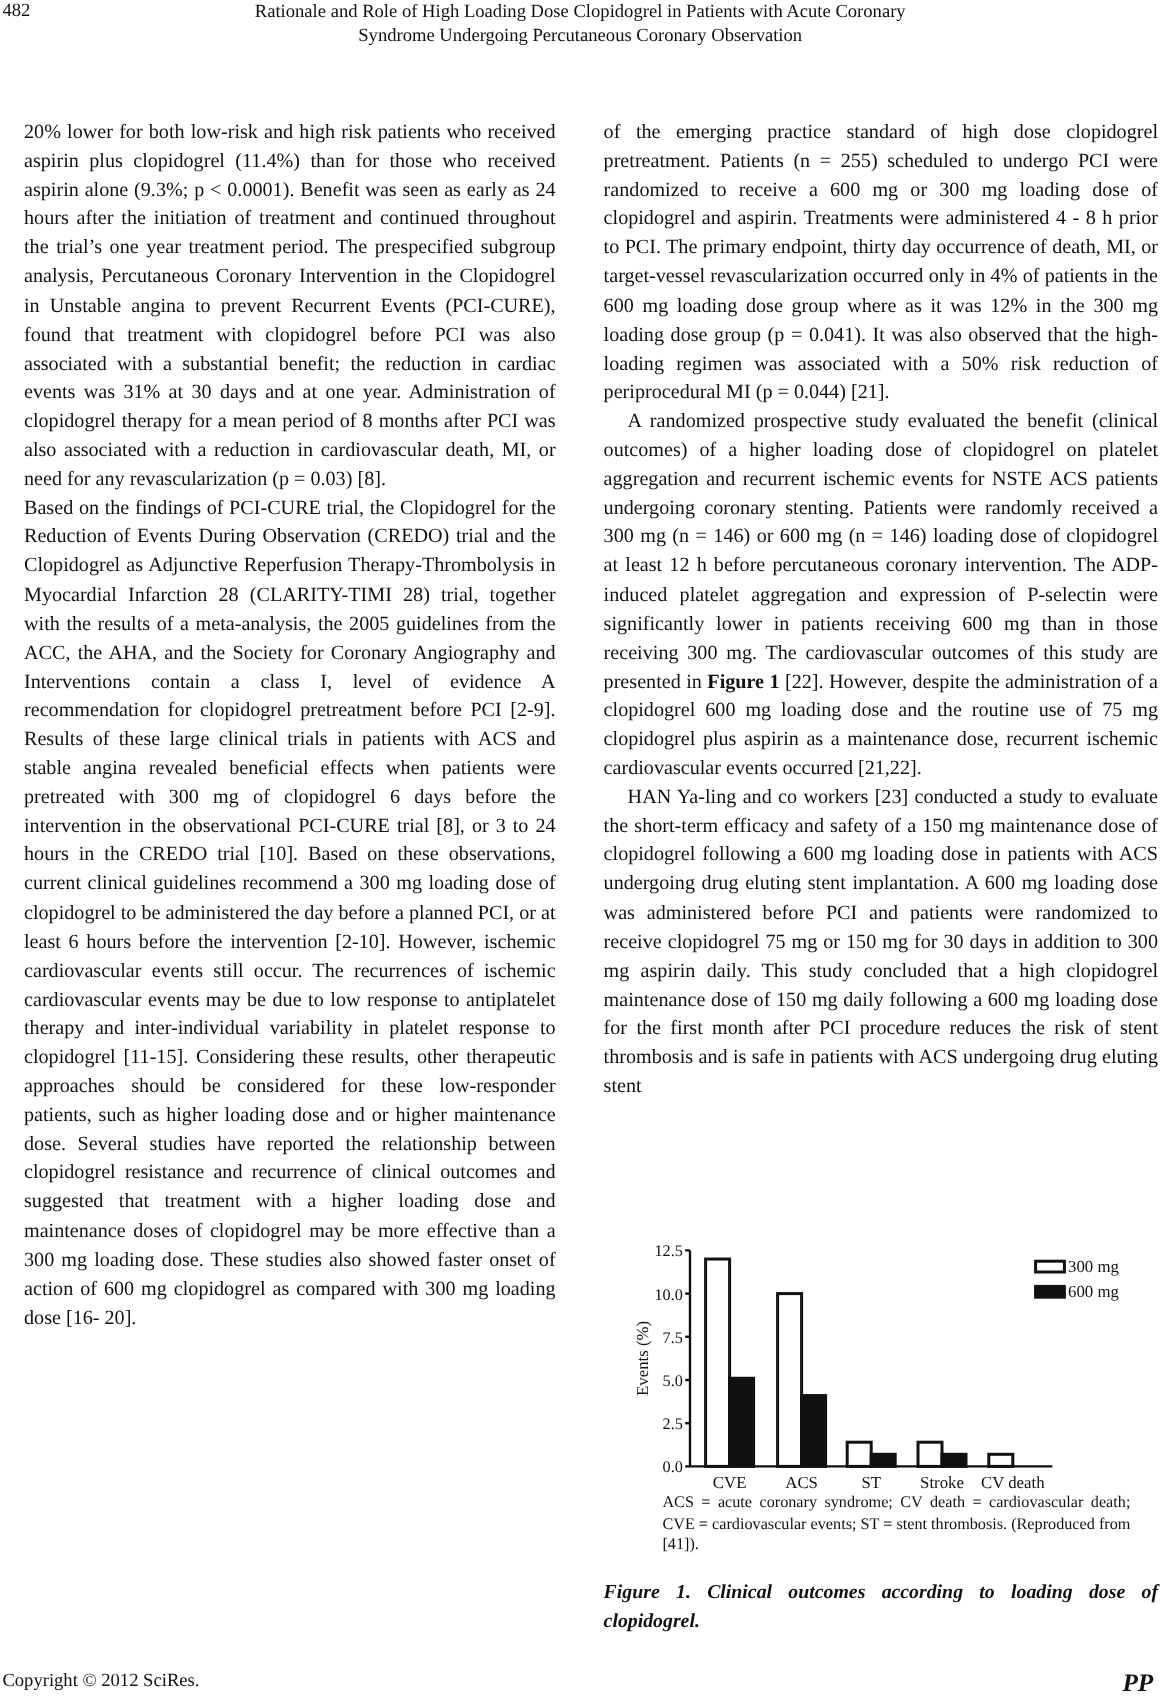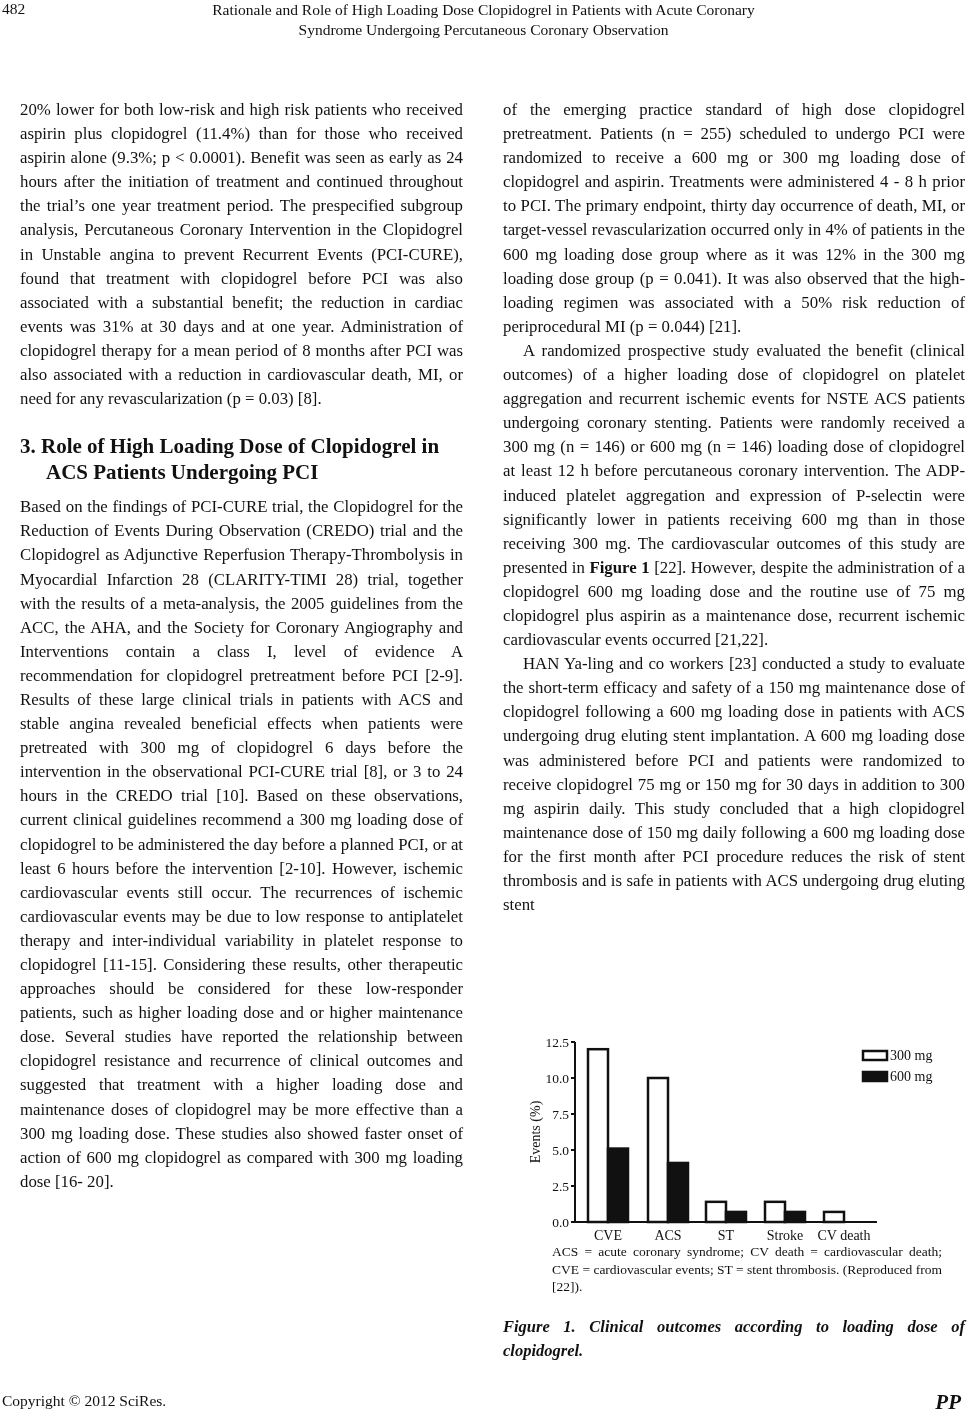--- a/index.html
+++ b/index.html
@@ -31,21 +31,20 @@
 <div class="header">
   <div class="page-num">482</div>
   <div class="running-title">
     <div>Rationale and Role of High Loading Dose Clopidogrel in Patients with Acute Coronary</div>
     <div>Syndrome Undergoing Percutaneous Coronary Observation</div>
   </div>
 </div>
 
 <div class="col col-left">
   <p>20% lower for both low-risk and high risk patients who received aspirin plus clopidogrel (11.4%) than for those who received aspirin alone (9.3%; p &lt; 0.0001). Benefit was seen as early as 24 hours after the initiation of treatment and continued throughout the trial’s one year treatment period. The prespecified subgroup analysis, Percutaneous Coronary Intervention in the Clopidogrel in Unstable angina to prevent Recurrent Events (PCI-CURE), found that treatment with clopidogrel before PCI was also associated with a substantial benefit; the reduction in cardiac events was 31% at 30 days and at one year. Administration of clopidogrel therapy for a mean period of 8 months after PCI was also associated with a reduction in cardiovascular death, MI, or need for any revascularization (p = 0.03) [8].</p>
-  <div class="section-heading">3. Role of High Loading Dose of Clopidogrel in ACS Patients Undergoing PCI</div>
   <p>Based on the findings of PCI-CURE trial, the Clopidogrel for the Reduction of Events During Observation (CREDO) trial and the Clopidogrel as Adjunctive Reperfusion Therapy-Thrombolysis in Myocardial Infarction 28 (CLARITY-TIMI 28) trial, together with the results of a meta-analysis, the 2005 guidelines from the ACC, the AHA, and the Society for Coronary Angiography and Interventions contain a class I, level of evidence A recommendation for clopidogrel pretreatment before PCI [2-9]. Results of these large clinical trials in patients with ACS and stable angina revealed beneficial effects when patients were pretreated with 300 mg of clopidogrel 6 days before the intervention in the observational PCI-CURE trial [8], or 3 to 24 hours in the CREDO trial [10]. Based on these observations, current clinical guidelines recommend a 300 mg loading dose of clopidogrel to be administered the day before a planned PCI, or at least 6 hours before the intervention [2-10]. However, ischemic cardiovascular events still occur. The recurrences of ischemic cardiovascular events may be due to low response to antiplatelet therapy and inter-individual variability in platelet response to clopidogrel [11-15]. Considering these results, other therapeutic approaches should be considered for these low-responder patients, such as higher loading dose and or higher maintenance dose. Several studies have reported the relationship between clopidogrel resistance and recurrence of clinical outcomes and suggested that treatment with a higher loading dose and maintenance doses of clopidogrel may be more effective than a 300 mg loading dose. These studies also showed faster onset of action of 600 mg clopidogrel as compared with 300 mg loading dose [16- 20].</p>
 </div>
 
 <div class="col col-right">
   <p>of the emerging practice standard of high dose clopidogrel pretreatment. Patients (n = 255) scheduled to undergo PCI were randomized to receive a 600 mg or 300 mg loading dose of clopidogrel and aspirin. Treatments were administered 4 - 8 h prior to PCI. The primary endpoint, thirty day occurrence of death, MI, or target-vessel revascularization occurred only in 4% of patients in the 600 mg loading dose group where as it was 12% in the 300 mg loading dose group (p = 0.041). It was also observed that the high-loading regimen was associated with a 50% risk reduction of periprocedural MI (p = 0.044) [21].</p>
   <p class="indent"><span>A randomized prospective study evaluated the benefit (clinical outcomes) of a higher loading dose of clopidogrel on platelet aggregation and recurrent ischemic events for NSTE ACS patients undergoing coronary stenting. Patients were randomly received a 300 mg (n = 146) or 600 mg (n = 146) loading dose of clopidogrel at least 12 h before percutaneous coronary intervention. The ADP-induced platelet aggregation and expression of P-selectin were significantly lower in patients receiving 600 mg than in those receiving 300 mg. The cardiovascular outcomes of this study are presented in </span><b>Figure 1</b><span> [22]. However, despite the administration of a clopidogrel 600 mg loading dose and the routine use of 75 mg clopidogrel plus aspirin as a maintenance dose, recurrent ischemic cardiovascular events occurred [21,22].</span></p>
   <p class="indent">HAN Ya-ling and co workers [23] conducted a study to evaluate the short-term efficacy and safety of a 150 mg maintenance dose of clopidogrel following a 600 mg loading dose in patients with ACS undergoing drug eluting stent implantation. A 600 mg loading dose was administered before PCI and patients were randomized to receive clopidogrel 75 mg or 150 mg for 30 days in addition to 300 mg aspirin daily. This study concluded that a high clopidogrel maintenance dose of 150 mg daily following a 600 mg loading dose for the first month after PCI procedure reduces the risk of stent thrombosis and is safe in patients with ACS undergoing drug eluting stent</p>
 </div>
 
 <div class="figure">
@@ -79,17 +78,17 @@
       <text x="265" y="210" text-anchor="middle" font-size="14" font-family="&quot;Liberation Serif&quot;, serif" fill="#111">Stroke</text>
       <rect x="304" y="181.92000000000002" width="20" height="10.079999999999984" fill="#ffffff" stroke="#111" stroke-width="2.5"></rect>
       <text x="324" y="210" text-anchor="middle" font-size="14" font-family="&quot;Liberation Serif&quot;, serif" fill="#111">CV death</text>
       <rect x="343" y="21" width="24" height="9" fill="#ffffff" stroke="#111" stroke-width="2.5"></rect>
       <text x="370" y="30" font-size="14" font-family="&quot;Liberation Serif&quot;, serif" fill="#111">300 mg</text>
       <rect x="343" y="42" width="24" height="9" fill="#111111" stroke="#111" stroke-width="2.5"></rect>
       <text x="370" y="51" font-size="14" font-family="&quot;Liberation Serif&quot;, serif" fill="#111">600 mg</text>
     </svg>
 </div>
 
-<div class="fig-note">ACS = acute coronary syndrome; CV death = cardiovascular death; CVE = cardiovascular events; ST = stent thrombosis. (Reproduced from [22]).</div>
+<div class="fig-note">ACS = acute coronary syndrome; CV death = cardiovascular death; CVE = cardiovascular events; ST = stent thrombosis. (Reproduced from [41]).</div>
 <div class="fig-caption">Figure 1. Clinical outcomes according to loading dose of clopidogrel.</div>
 
 <div class="footer-left">Copyright © 2012 SciRes.</div>
 <div class="footer-right">PP</div>
 
 </body></html>

